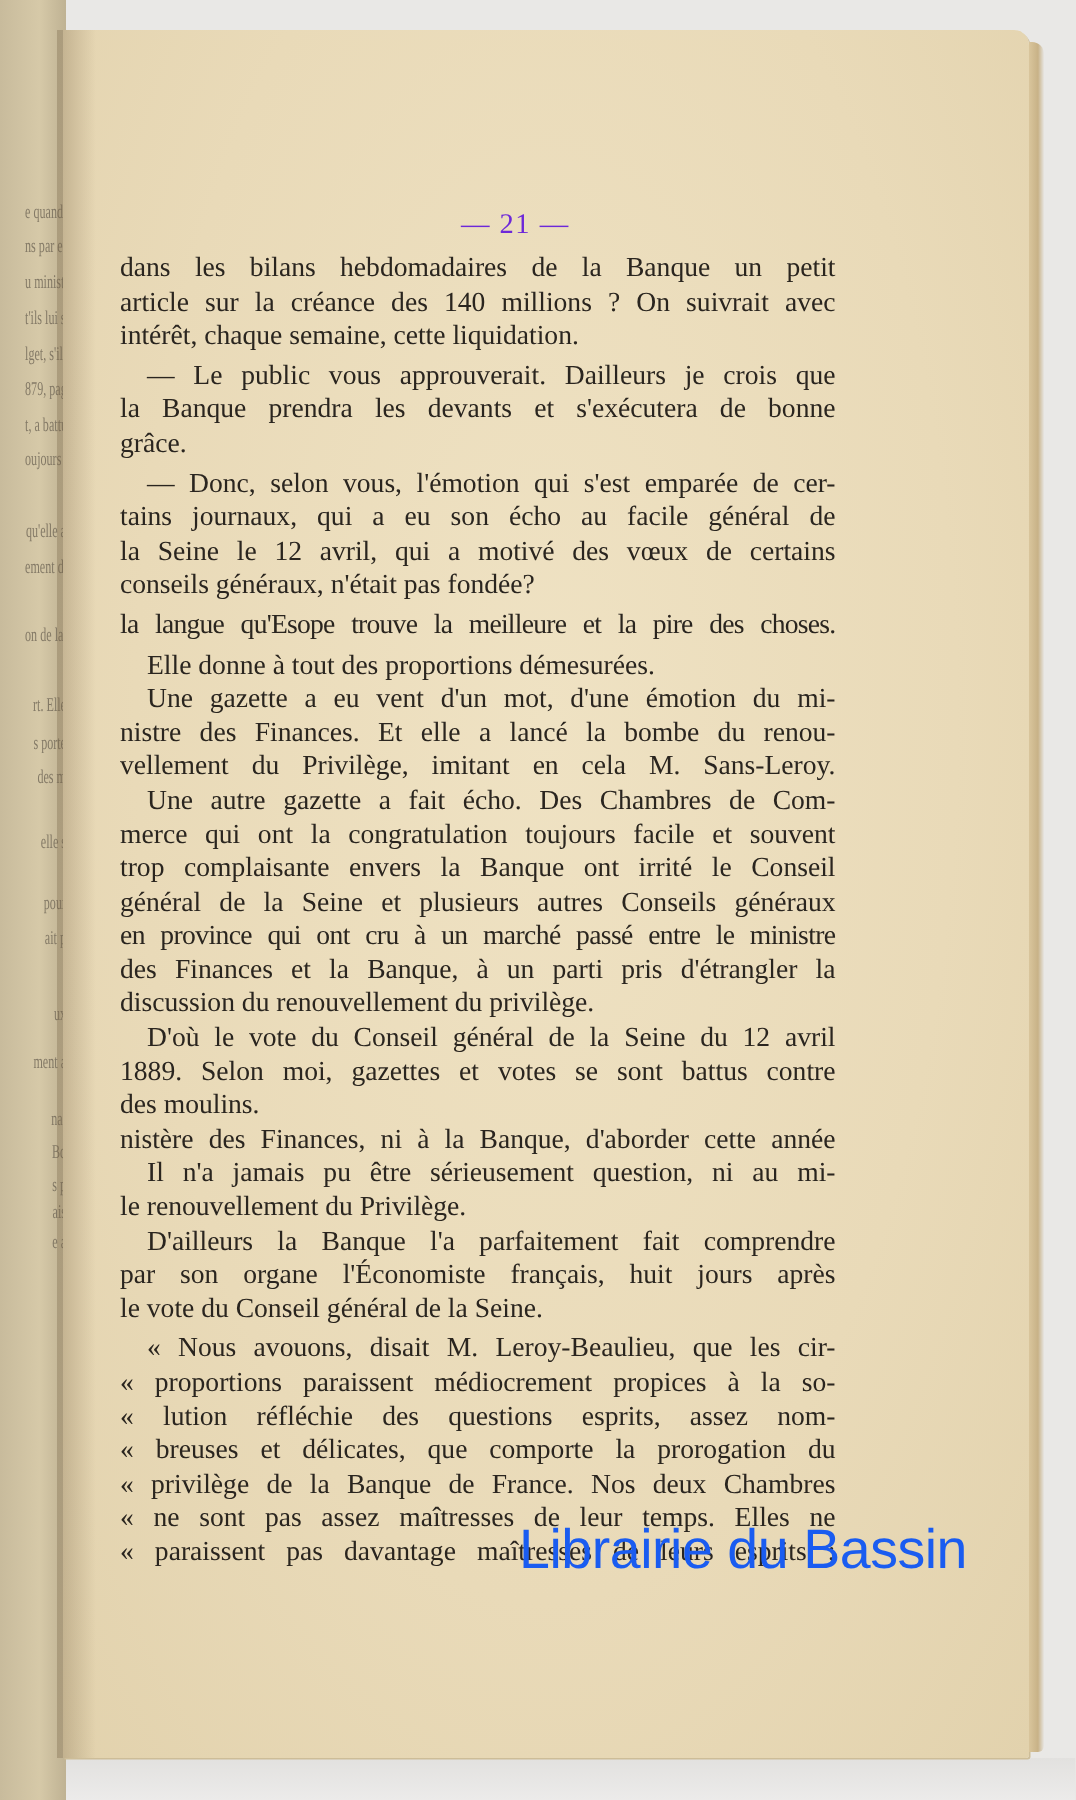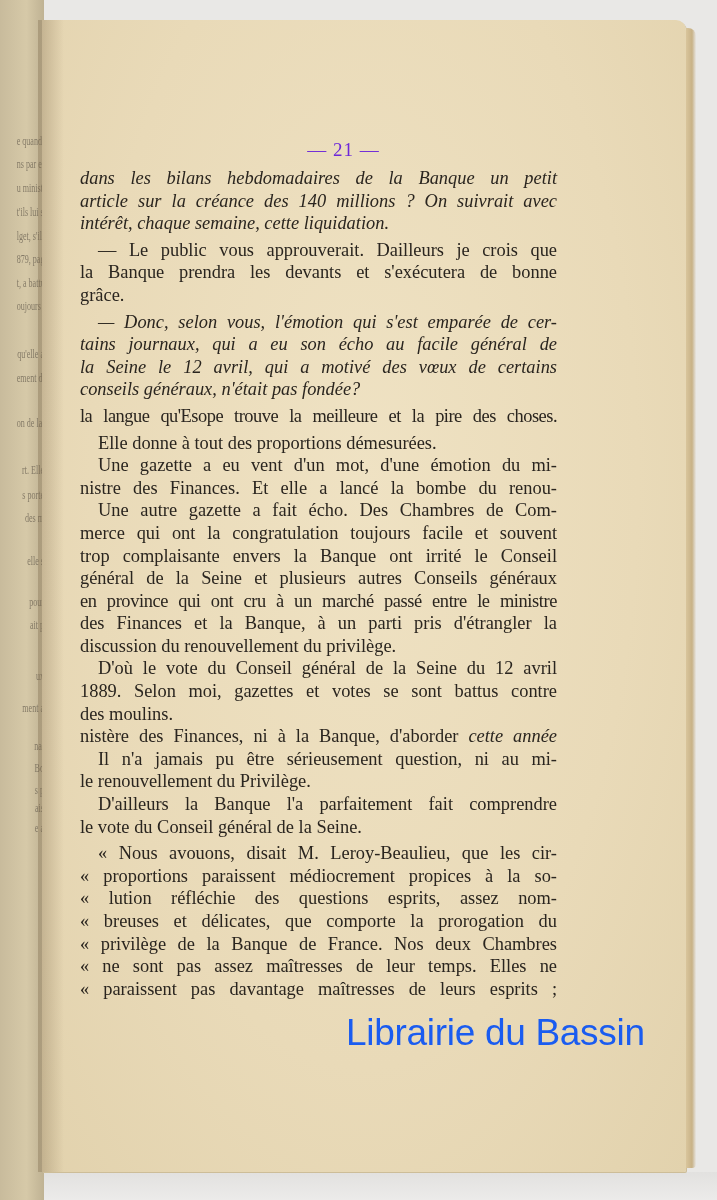--- a/index.html
+++ b/index.html
@@ -47,21 +47,21 @@
   .body-text {
     position: absolute; left: 80px; top: 167px; width: 477px;
     color: #2a251f; font-size: 18.4px; line-height: 22.6px;
   }
   .line {
     display: block; white-space: nowrap; text-align: justify;
     text-align-last: justify; height: 22.6px;
   }
   .line.last { text-align-last: left; }
   .line.indent { padding-left: 18px; }
-  .italic { font-style: italic; }
+  .italic { }
   .para-gap { height: 4px; }
   .watermark {
     position: absolute; left: 346px; top: 999px;
     font-family: "Liberation Sans", "DejaVu Sans", sans-serif;
     font-size: 37px; color: #1a5cf0; letter-spacing: -0.3px; white-space: nowrap; margin-top: 13px;
   }
 </style>
 </head>
 <body>
 
@@ -130,20 +130,21 @@
   </div>
   <div class="para-gap"></div>
 
   <div>
     <span class="line indent last">Elle donne à tout des proportions démesurées.</span>
   </div>
 
   <div>
     <span class="line indent">Une gazette a eu vent d'un mot, d'une émotion du mi-</span>
     <span class="line">nistre des Finances. Et elle a lancé la bombe du renou-</span>
+    <span class="line">vellement du Privilège, imitant en cela M. Sans-Leroy.</span>
   </div>
 
   <div>
     <span class="line indent">Une autre gazette a fait écho. Des Chambres de Com-</span>
     <span class="line">merce qui ont la congratulation toujours facile et souvent</span>
     <span class="line">trop complaisante envers la Banque ont irrité le Conseil</span>
     <span class="line">général de la Seine et plusieurs autres Conseils généraux</span>
     <span class="line" style="letter-spacing:-0.4px">en province qui ont cru à un marché passé entre le ministre</span>
     <span class="line">des Finances et la Banque, à un parti pris d'étrangler la</span>
     <span class="line last">discussion du renouvellement du privilège.</span>
@@ -156,20 +157,21 @@
   </div>
 
   <div>
     <span class="line"><span>nistère des Finances, ni à la Banque, d'aborder </span><span class="italic">cette année</span></span>
     <span class="line indent">Il n'a jamais pu être sérieusement question, ni au mi-</span>
     <span class="line last">le renouvellement du Privilège.</span>
   </div>
 
   <div>
     <span class="line indent">D'ailleurs la Banque l'a parfaitement fait comprendre</span>
+    <span class="line"><span>par son organe </span><span class="italic">l'Économiste français</span><span>, huit jours après</span></span>
     <span class="line last">le vote du Conseil général de la Seine.</span>
   </div>
   <div class="para-gap"></div>
 
   <div>
     <span class="line indent">« Nous avouons, disait M. Leroy-Beaulieu, que les cir-</span>
     <span class="line">« proportions paraissent médiocrement propices à la so-</span>
     <span class="line">« lution réfléchie des questions esprits, assez nom-</span>
     <span class="line">« breuses et délicates, que comporte la prorogation du</span>
     <span class="line">« privilège de la Banque de France. Nos deux Chambres</span>

